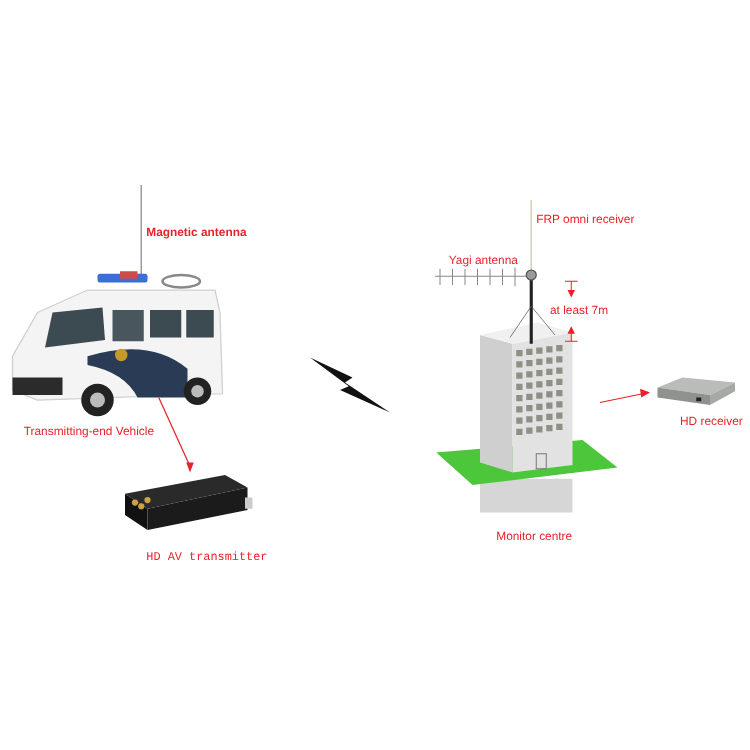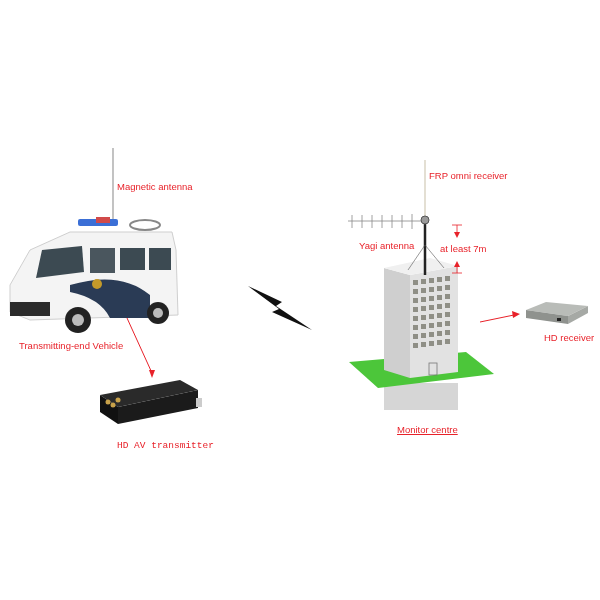--- a/index.html
+++ b/index.html
@@ -125,20 +125,20 @@
   <polygon points="520,314 512,311 513,318" fill="#e8222a"></polygon>
 
   <g>
     <polygon points="526,310 546,302 588,306 568,316" fill="#b9bcb8"></polygon>
     <polygon points="526,310 568,316 568,324 526,318" fill="#8f928e"></polygon>
     <polygon points="568,316 588,306 588,313 568,324" fill="#a6a9a5"></polygon>
     <rect x="557" y="318" width="4" height="3" fill="#222"></rect>
   </g>
 </svg>
 
-<div class="lbl" style="left:117px;top:181px;">Magnetic antenna</div>
+<div class="lbl" style="left:117px;top:181px;font-weight:bold;">Magnetic antenna</div>
 <div class="lbl" style="left:19px;top:340px;">Transmitting-end Vehicle</div>
 <div class="lbl" style="left:117px;top:440px;font-family:Liberation Mono, monospace;">HD AV transmitter</div>
 <div class="lbl" style="left:429px;top:170px;">FRP omni receiver</div>
-<div class="lbl" style="left:359px;top:203px;margin-top:37px;">Yagi antenna</div>
+<div class="lbl" style="left:359px;top:203px;">Yagi antenna</div>
 <div class="lbl" style="left:440px;top:243px;">at least 7m</div>
-<div class="lbl" style="left:397px;top:424px;text-decoration:underline;">Monitor centre</div>
+<div class="lbl" style="left:397px;top:424px;">Monitor centre</div>
 <div class="lbl" style="left:544px;top:332px;">HD receiver</div>
 
 </body></html>

